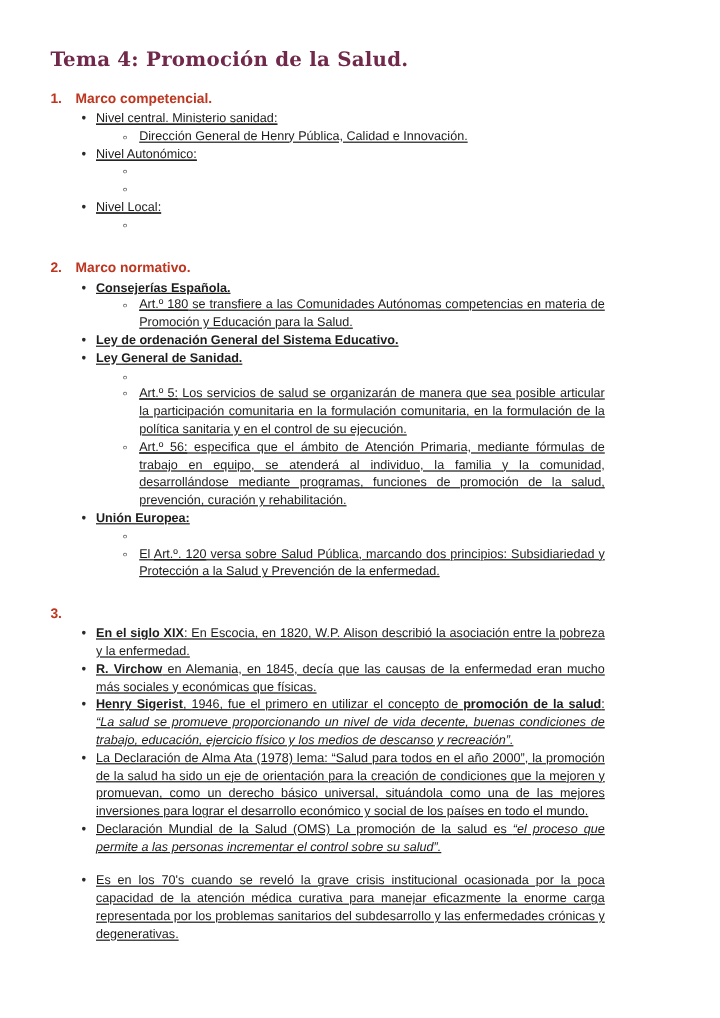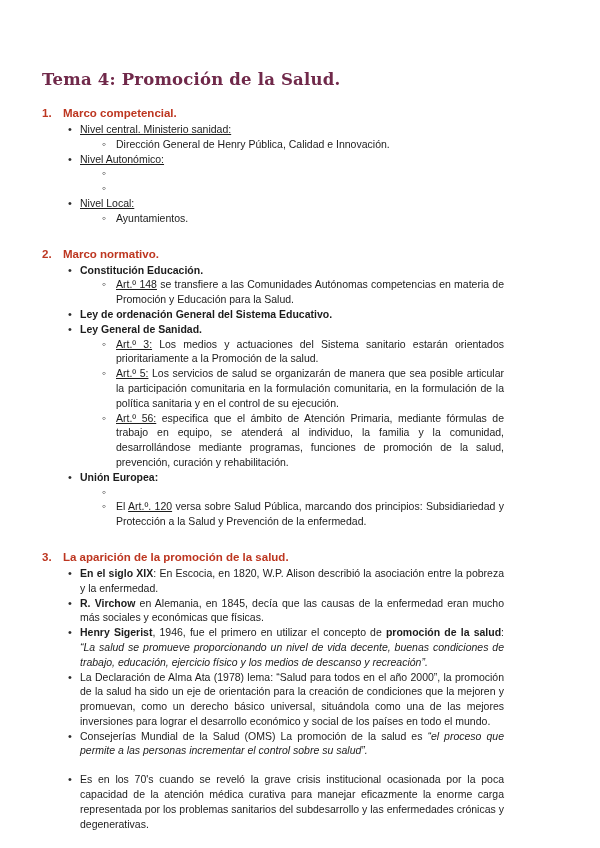--- a/index.html
+++ b/index.html
@@ -6,21 +6,21 @@
   html, body { width: 600px; height: 848px; }
   body {
     background: #ffffff;
     font-family: "Liberation Sans", sans-serif;
     color: #1c1c1c;
     overflow: hidden;
   }
   .page {
     width: 544px;
     height: 848px;
-    padding: 70px 40px 0 42px;
+    padding: 40px 40px 0 42px;
   }
   .doc-title {
     font-family: "DejaVu Serif", serif;
     font-weight: bold;
     font-size: 16.5px;
     line-height: 20px;
     letter-spacing: 0.2px;
   }
   section.sec { margin-top: 21px; }
   section.sec.first { margin-top: 16px; }
@@ -36,21 +36,21 @@
     display: flex;
     font-size: 10.5px;
     line-height: 14.8px;
   }
   .li.gap { margin-top: 14px; }
   .lvl1 { padding-left: 26px; }
   .lvl1 > .marker { width: 12px; font-size: 11px; }
   .lvl2 { padding-left: 60px; }
   .lvl2 > .marker { width: 14px; font-size: 12px; }
   .marker { flex: none; color: #2a2a2a; }
-  .txt { flex: 1; }
+  .txt { flex: 1; text-decoration: underline; }
   .li.justify .txt { text-align: justify; }
   .run-b { font-weight: bold; }
   .run-u { text-decoration: underline; }
   .run-i { font-style: italic; }
 </style>
 </head>
 <body style="background: rgb(255, 255, 255); color: rgb(28, 28, 28);">
 
 <div class="page">
   <h1 class="doc-title" style="color: rgb(112, 41, 74);">Tema 4: Promoción de la Salud.</h1>
@@ -78,49 +78,47 @@
           </div>
           <div class="li lvl2">
             <span class="marker">◦</span>
           </div>
           <div class="li lvl1">
             <span class="marker">•</span>
             <div class="txt"><span class="run-u ">Nivel Local:</span></div>
           </div>
           <div class="li lvl2">
             <span class="marker">◦</span>
-            <div class="txt"><span>Ayuntamientos.</span></div>
           </div>
         </div>
       </section>
       <section class="sec">
         <div class="sec-heading" style="color: rgb(189, 54, 32);">
           <span class="sec-num">2.</span>
           <span class="sec-title">Marco normativo.</span>
         </div>
         <div class="items">
           <div class="li lvl1">
             <span class="marker">•</span>
-            <div class="txt"><span class="run-b ">Constitución Educación.</span></div>
+            <div class="txt"><span class="run-b ">Consejerías Española.</span></div>
           </div>
           <div class="li lvl2 justify">
             <span class="marker">◦</span>
-            <div class="txt"><span class="run-u ">Art.º 148</span><span> se transfiere a las Comunidades Autónomas competencias en materia de Promoción y Educación para la Salud.</span></div>
+            <div class="txt"><span class="run-u ">Art.º 180</span><span> se transfiere a las Comunidades Autónomas competencias en materia de Promoción y Educación para la Salud.</span></div>
           </div>
           <div class="li lvl1">
             <span class="marker">•</span>
             <div class="txt"><span class="run-b ">Ley de ordenación General del Sistema Educativo.</span></div>
           </div>
           <div class="li lvl1">
             <span class="marker">•</span>
             <div class="txt"><span class="run-b ">Ley General de Sanidad.</span></div>
           </div>
           <div class="li lvl2 justify">
             <span class="marker">◦</span>
-            <div class="txt"><span class="run-u ">Art.º 3:</span><span> Los medios y actuaciones del Sistema sanitario estarán orientados prioritariamente a la Promoción de la salud.</span></div>
           </div>
           <div class="li lvl2 justify">
             <span class="marker">◦</span>
             <div class="txt"><span class="run-u ">Art.º 5:</span><span> Los servicios de salud se organizarán de manera que sea posible articular la participación comunitaria en la formulación comunitaria, en la formulación de la política sanitaria y en el control de su ejecución.</span></div>
           </div>
           <div class="li lvl2 justify">
             <span class="marker">◦</span>
             <div class="txt"><span class="run-u ">Art.º 56:</span><span> especifica que el ámbito de Atención Primaria, mediante fórmulas de trabajo en equipo, se atenderá al individuo, la familia y la comunidad, desarrollándose mediante programas, funciones de promoción de la salud, prevención, curación y rehabilitación.</span></div>
           </div>
           <div class="li lvl1">
@@ -132,42 +130,41 @@
           </div>
           <div class="li lvl2 justify">
             <span class="marker">◦</span>
             <div class="txt"><span>El </span><span class="run-u ">Art.º. 120</span><span> versa sobre Salud Pública, marcando dos principios: Subsidiariedad y Protección a la Salud y Prevención de la enfermedad.</span></div>
           </div>
         </div>
       </section>
       <section class="sec">
         <div class="sec-heading" style="color: rgb(189, 54, 32);">
           <span class="sec-num">3.</span>
-          <span class="sec-title">La aparición de la promoción de la salud.</span>
         </div>
         <div class="items">
           <div class="li lvl1 justify">
             <span class="marker">•</span>
             <div class="txt"><span class="run-b ">En el siglo XIX</span><span>: En Escocia, en 1820, W.P. Alison describió la asociación entre la pobreza y la enfermedad.</span></div>
           </div>
           <div class="li lvl1 justify">
             <span class="marker">•</span>
             <div class="txt"><span class="run-b ">R. Virchow</span><span> en Alemania, en 1845, decía que las causas de la enfermedad eran mucho más sociales y económicas que físicas.</span></div>
           </div>
           <div class="li lvl1 justify">
             <span class="marker">•</span>
             <div class="txt"><span class="run-b ">Henry Sigerist</span><span>, 1946, fue el primero en utilizar el concepto de </span><span class="run-b ">promoción de la salud</span><span>: </span><span class="run-i">“La salud se promueve proporcionando un nivel de vida decente, buenas condiciones de trabajo, educación, ejercicio físico y los medios de descanso y recreación”.</span></div>
           </div>
           <div class="li lvl1 justify">
             <span class="marker">•</span>
             <div class="txt"><span>La Declaración de Alma Ata (1978) lema: “Salud para todos en el año 2000”, la promoción de la salud ha sido un eje de orientación para la creación de condiciones que la mejoren y promuevan, como un derecho básico universal, situándola como una de las mejores inversiones para lograr el desarrollo económico y social de los países en todo el mundo.</span></div>
           </div>
           <div class="li lvl1 justify">
             <span class="marker">•</span>
-            <div class="txt"><span>Consejerías Mundial de la Salud (OMS) La promoción de la salud es </span><span class="run-i">“el proceso que permite a las personas incrementar el control sobre su salud”.</span></div>
+            <div class="txt"><span>Declaración Mundial de la Salud (OMS) La promoción de la salud es </span><span class="run-i">“el proceso que permite a las personas incrementar el control sobre su salud”.</span></div>
           </div>
           <div class="li lvl1 justify gap">
             <span class="marker">•</span>
             <div class="txt"><span>Es en los 70's cuando se reveló la grave crisis institucional ocasionada por la poca capacidad de la atención médica curativa para manejar eficazmente la enorme carga representada por los problemas sanitarios del subdesarrollo y las enfermedades crónicas y degenerativas.</span></div>
           </div>
         </div>
       </section>
     </div>
 </div>
 

